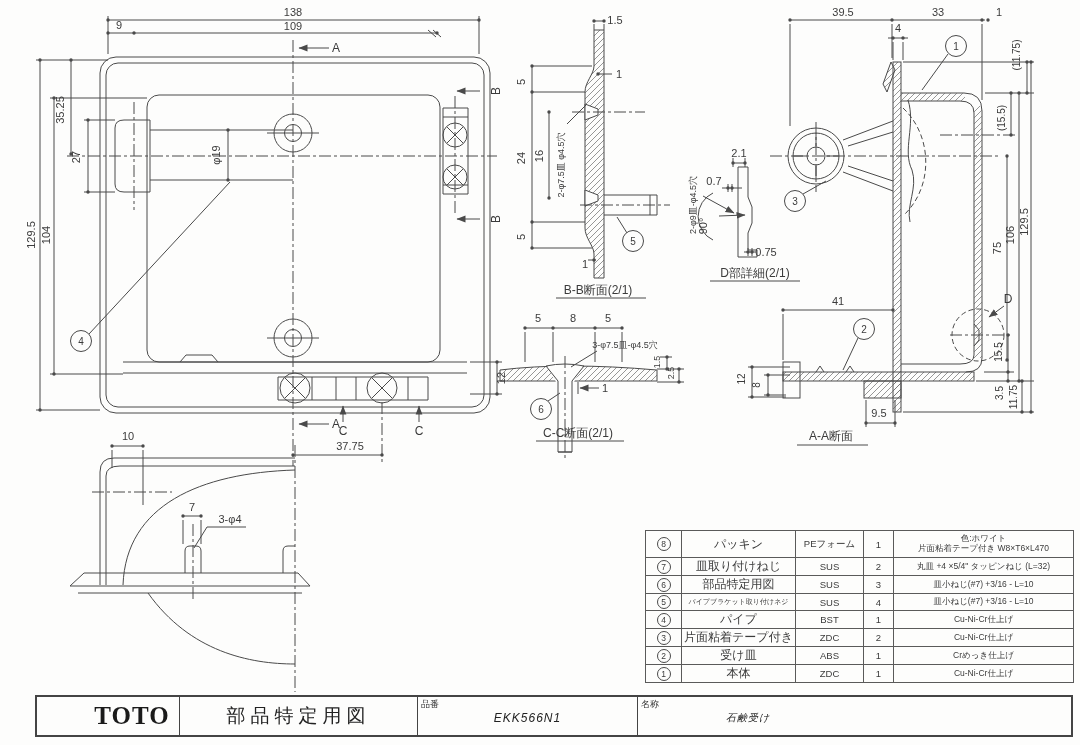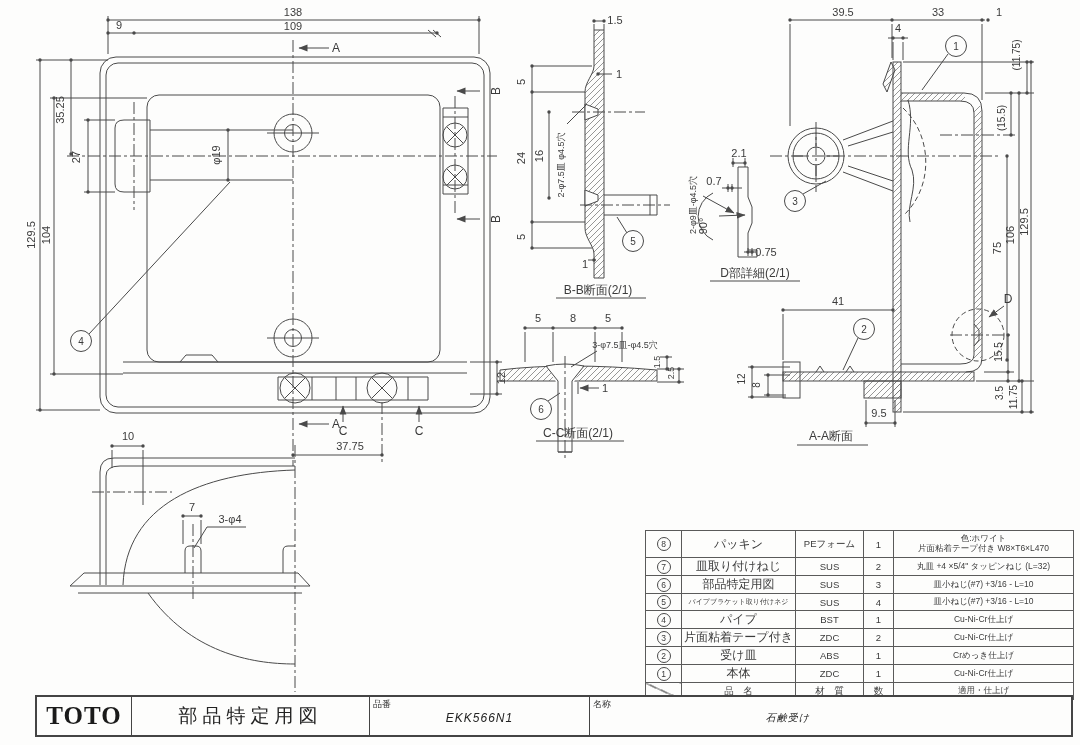--- a/index.html
+++ b/index.html
@@ -11,30 +11,30 @@
   .dash{stroke-dasharray:5 3;}
   
   .parts{position:absolute;left:645px;top:530px;border-collapse:collapse;table-layout:fixed;background:#fdfdfc;}
   .parts td{border:1px solid #5a5a5a;font-size:9.5px;padding:0 2px;height:16px;text-align:center;overflow:hidden;white-space:nowrap;color:#3b3b3b;}
   .parts td.note{text-align:center;white-space:pre-line;font-size:8.5px;line-height:1.15;}
   .parts td.nm{font-size:12px;}
   .parts tr.tall td{height:26px;}
   .circ{display:inline-block;width:12px;height:12px;border:1px solid #4a4a4a;border-radius:50%;font-size:8.5px;line-height:12px;text-align:center;}
   .diag{background:linear-gradient(to top right,transparent 48%,#5a5a5a 48%,#5a5a5a 52%,transparent 52%);}
   
-  .titleblock{position:absolute;left:35px;top:695px;width:1038px;height:42px;display:flex;border:2px solid #444;background:#fdfdfc;box-sizing:border-box;}
+  .titleblock{position:absolute;left:35px;top:695px;width:1038px;height:42px;display:flex;border:2px solid #444;background:#fdfdfc;box-sizing:border-box;padding-left:48px;}
   .tb-cell{border-right:1px solid #444;box-sizing:border-box;position:relative;}
   .tb-cell:last-child{border-right:none;}
   .tb-logo{width:95px;display:flex;align-items:center;justify-content:center;font-family:"Liberation Serif",serif;font-weight:bold;font-size:25px;letter-spacing:1px;color:#1a1a1a;}
   .tb-doctype{width:238px;display:flex;align-items:center;justify-content:center;font-size:19px;letter-spacing:5px;color:#222;}
   .tb-field{width:220px;}
   .tb-field.remarks{flex:1;}
   .tb-label{position:absolute;left:3px;top:1px;font-size:9px;color:#333;text-align:center;}
   .tb-value{position:absolute;left:0;right:0;top:14px;text-align:center;font-size:12px;letter-spacing:1px;color:#222;font-style:italic;}
-  .tb-value.small{font-size:10px;text-align:right;}
+  .tb-value.small{font-size:10px;}
 </style>
 </head>
 <body>
 
 <div class="sheet">
 
 <svg id="cad" width="1080" height="745" viewBox="0 0 1080 745">
   <defs>
     <pattern id="h" patternUnits="userSpaceOnUse" width="6" height="6">
       <path d="M0,6 L6,0" stroke="#6a6a6a" stroke-width="0.7"></path>
@@ -405,27 +405,20 @@
           <td>1</td>
           <td class="note">Crめっき仕上げ</td>
         </tr>
         <tr>
           <td><span class="circ">1</span></td>
           <td class="nm">本体</td>
           <td>ZDC</td>
           <td>1</td>
           <td class="note">Cu-Ni-Cr仕上げ</td>
         </tr>
-        <tr>
-          <td class="diag"></td>
-          <td>品　名</td>
-          <td>材　質</td>
-          <td>数</td>
-          <td class="note">適用・仕上げ</td>
-        </tr>
       </tbody>
 </table>
 
 <div class="titleblock">
   <div class="tb-cell tb-logo">TOTO</div>
   <div class="tb-cell tb-doctype">部品特定用図</div>
   <div class="tb-cell tb-field">
     <span class="tb-label">品番</span>
     <span class="tb-value">EKK566N1</span>
   </div>

